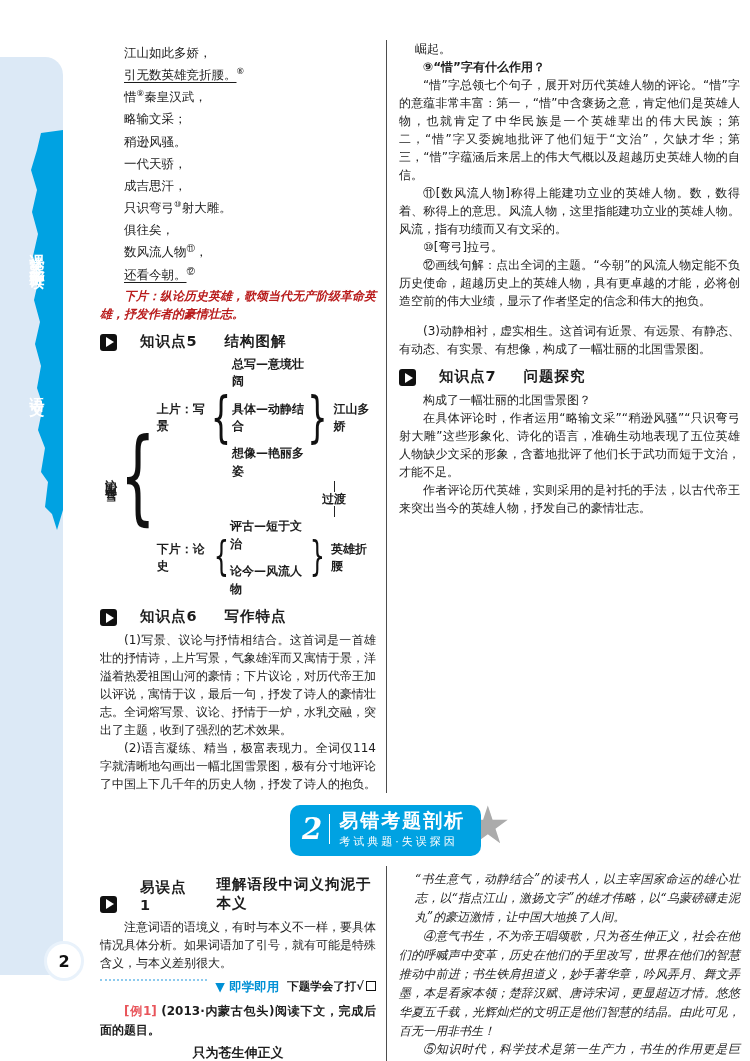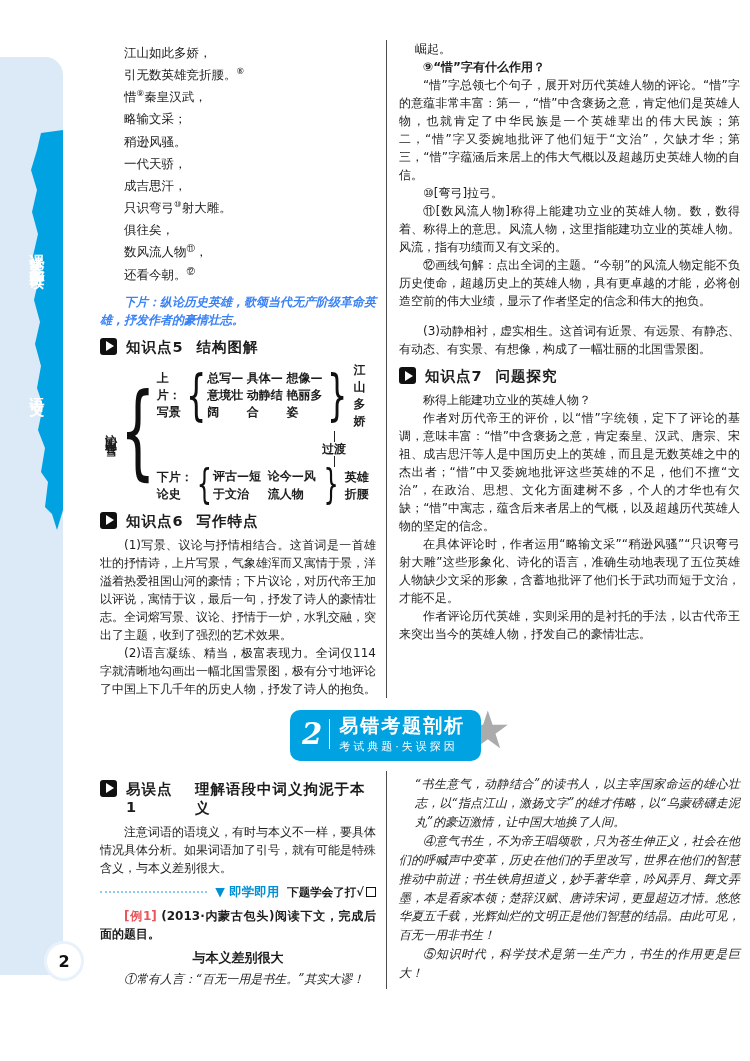--- a/index.html
+++ b/index.html
@@ -26,59 +26,59 @@
   .cols { display:flex; align-items:stretch; }
   .col-l { width:286px; padding-right:10px; }
   .divider { width:1px; background:#4d4d4d; }
   .col-r { flex:1; padding-left:12px; }
   p.body { font-size:12px; line-height:1.5; text-indent:2em; text-align:justify; }
   p.noindent { text-indent:0;padding-left:16px; }
   .bold { font-weight:bold; }
   
   .poem { margin-left:24px; font-size:12.5px; line-height:18px; }
   .poem-line sup { font-size:8.5px; }
-  .poem-line .u { text-underline-offset:3px; }
-  .poem-summary { color:#3b82f6; font-weight:bold; font-style:italic;
-    font-size:12px; line-height:1.5; text-indent:2em; margin-top:9px; }
-  
-  .kp-head { display:flex; align-items:flex-start; gap:9px; margin:9px 0 5px 0; }
+  .poem-line .u { text-decoration:underline; text-underline-offset:3px; }
+  .poem-summary { color:#b91c1c; font-weight:bold; font-style:italic;
+    font-size:12px; line-height:1.5; text-indent:2em; margin-top:3px; }
+  
+  .kp-head { display:flex; align-items:flex-end; gap:23px; margin:9px 0 5px 0; }
   .kp-icon { width:17px; height:17px; background:#101010; border-radius:3px;
     display:flex; align-items:center; justify-content:center; flex:none; }
   .kp-icon i { width:0; height:0; border-left:8px solid #fff;
     border-top:5px solid transparent; border-bottom:5px solid transparent; margin-left:2px; }
   .kp-head b { font-size:14.5px; letter-spacing:1px; }
   .kp-head .kp-title { margin-left:4px; }
   
   .diagram { display:flex; align-items:center; font-size:12px; font-weight:bold;
     margin:4px 0 2px 2px; }
   .brace { font-weight:normal; line-height:0.9; color:#111; flex:none; }
   .brace.root { font-size:56px; transform:scaleY(1.85); margin:0 1px; }
   .brace.b3 { font-size:32px; transform:scaleY(1.75); margin:0 1px; }
   .brace.b2 { font-size:24px; transform:scaleY(1.7); margin:0 1px; }
   .diag-root { writing-mode:vertical-rl; text-orientation:upright; letter-spacing:4px; }
   .diag-body { display:flex; flex-direction:column; }
   .diag-row { display:flex; align-items:center; }
-  .diag-items { display:flex; flex-direction:row; line-height:1.45; }
+  .diag-items { display:flex; flex-direction:column; line-height:1.45;gap:10px; }
   .diag-result { margin-left:5px; }
   .diag-mid { display:flex; flex-direction:column; align-items:center;
     align-self:flex-end; margin:1px 30px 1px 0; line-height:1.2; }
   .diag-mid .vline { width:1px; height:11px; background:#222; }
   
   .banner-wrap { position:relative; width:fit-content; margin:12px 0 10px 190px; }
   .banner-star { position:absolute; right:-30px; top:-6px; font-size:52px;
     color:#ababab; z-index:0; line-height:1; }
   .banner { position:relative; z-index:1; display:flex; align-items:center;
     background:#00a2e2; border-radius:10px; padding:5px 16px 7px 12px; color:#fff; }
   .banner-num { font-family:"DejaVu Serif","Liberation Serif",serif;
     font-size:29px; font-weight:bold; font-style:italic; line-height:1; }
   .banner-sep { width:1px; height:30px; background:#fff; margin:0 9px 0 7px; }
   .banner-title { font-size:19px; font-weight:bold; letter-spacing:2px; line-height:1.1; }
   .banner-sub { font-size:11px; letter-spacing:3px; margin-top:3px; }
   
-  .apply-row { display:flex; align-items:center; margin:7px 0 6px 0; }
+  .apply-row { display:flex; align-items:flex-start; margin:7px 0 6px 0; }
   .apply-dashes { flex:1; border-top:2px dotted #8ecbee; margin-right:8px; }
   .apply-tag { color:#0090d5; font-weight:bold; font-size:12.5px; white-space:nowrap; }
   .apply-note { font-weight:bold; font-size:11.5px; margin-left:8px; white-space:nowrap; }
   .chkbox { display:inline-block; width:10px; height:10px; border:1.5px solid #111;
     margin-left:2px; vertical-align:-1px; }
   .example-line { font-size:12px; line-height:1.55; text-indent:2em; text-align:justify; }
   .ex-label { color:#e8545a; font-weight:bold; }
   .essay-title { text-align:center; font-weight:bold; font-size:13px; margin:5px 0 3px 0;
     font-family:"DejaVu Serif","Liberation Serif",serif; }
   p.essay { font-family:"DejaVu Serif","Liberation Serif",serif; font-style:italic;
@@ -175,34 +175,33 @@
         <p class="body">(1)写景、议论与抒情相结合。这首词是一首雄壮的抒情诗，上片写景，气象雄浑而又寓情于景，洋溢着热爱祖国山河的豪情；下片议论，对历代帝王加以评说，寓情于议，最后一句，抒发了诗人的豪情壮志。全词熔写景、议论、抒情于一炉，水乳交融，突出了主题，收到了强烈的艺术效果。</p>
         <p class="body">(2)语言凝练、精当，极富表现力。全词仅114字就清晰地勾画出一幅北国雪景图，极有分寸地评论了中国上下几千年的历史人物，抒发了诗人的抱负。</p>
       </div>
 
       <div class="divider"></div>
 
       <div class="col-r">
         <p class="body noindent">崛起。</p>
         <p class="body bold">⑨“惜”字有什么作用？</p>
         <p class="body">“惜”字总领七个句子，展开对历代英雄人物的评论。“惜”字的意蕴非常丰富：第一，“惜”中含褒扬之意，肯定他们是英雄人物，也就肯定了中华民族是一个英雄辈出的伟大民族；第二，“惜”字又委婉地批评了他们短于“文治”，欠缺才华；第三，“惜”字蕴涵后来居上的伟大气概以及超越历史英雄人物的自信。</p>
+        <p class="body">⑪[数风流人物]称得上能建功立业的英雄人物。数，数得着、称得上的意思。风流人物，这里指能建功立业的英雄人物。风流，指有功绩而又有文采的。</p>
         <p class="body">⑩[弯弓]拉弓。</p>
-        <p class="body">⑪[数风流人物]称得上能建功立业的英雄人物。数，数得着、称得上的意思。风流人物，这里指能建功立业的英雄人物。风流，指有功绩而又有文采的。</p>
         <p class="body">⑫画线句解：点出全词的主题。“今朝”的风流人物定能不负历史使命，超越历史上的英雄人物，具有更卓越的才能，必将创造空前的伟大业绩，显示了作者坚定的信念和伟大的抱负。</p>
         <p class="body mt2">(3)动静相衬，虚实相生。这首词有近景、有远景、有静态、有动态、有实景、有想像，构成了一幅壮丽的北国雪景图。</p>
 
         <div class="kp-head">
           <span class="kp-icon">
               <i></i>
             </span>
           <b>知识点7</b>
           <b class="kp-title">问题探究</b>
         </div>
-        <p class="body">称得上能建功立业的英雄人物？</p>
-        <p class="body">作者对历代帝王的评价，以“惜”字统领，定下了评论的基调，意味丰富：“惜”中含褒扬之意，肯定秦皇、汉武、唐宗、宋祖、成吉思汗等人是中国历史上的英雄，而且是无数英雄之中的杰出者；“惜”中又委婉地批评这些英雄的不足，他们不擅“文治”，在政治、思想、文化方面建树不多，个人的才华也有欠缺；“惜”中寓志，蕴含后来者居上的气概，以及超越历代英雄人物的坚定的信念。</p>
+        <p class="body">构成了一幅壮丽的北国雪景图？</p>
         <p class="body">在具体评论时，作者运用“略输文采”“稍逊风骚”“只识弯弓射大雕”这些形象化、诗化的语言，准确生动地表现了五位英雄人物缺少文采的形象，含蓄地批评了他们长于武功而短于文治，才能不足。</p>
         <p class="body">作者评论历代英雄，实则采用的是衬托的手法，以古代帝王来突出当今的英雄人物，抒发自己的豪情壮志。</p>
       </div>
     </div>
 
     <div class="banner-wrap">
       <span class="banner-star">★</span>
       <div class="banner">
         <span class="banner-num">2</span>
         <span class="banner-sep"></span>
@@ -227,21 +226,21 @@
         <div class="apply-row">
           <span class="apply-dashes"></span>
           <span class="apply-tag">▼ 即学即用</span>
           <span class="apply-note"><span>下题学会了打√</span><span class="chkbox"></span></span>
         </div>
 
         <p class="example-line">
           <span class="ex-label">[例1]</span>
           <b>(2013·内蒙古包头)</b><b>阅读下文，完成后面的题目。</b>
         </p>
-        <div class="essay-title">与本义差别很大</div>
+        <div class="essay-title">只为苍生伸正义</div>
         <p class="essay">①常有人言：“百无一用是书生。”其实大谬！</p>
 
       </div>
 
       <div class="divider"></div>
 
       <div class="col-r">
         <p class="essay noindent mt4">“书生意气，动静结合”的读书人，以主宰国家命运的雄心壮志，以“指点江山，激扬文字”的雄才伟略，以“乌蒙磅礴走泥丸”的豪迈激情，让中国大地换了人间。</p>
         <p class="essay">④意气书生，不为帝王唱颂歌，只为苍生伸正义，社会在他们的呼喊声中变革，历史在他们的手里改写，世界在他们的智慧推动中前进；书生铁肩担道义，妙手著华章，吟风弄月、舞文弄墨，本是看家本领；楚辞汉赋、唐诗宋词，更显超迈才情。悠悠华夏五千载，光辉灿烂的文明正是他们智慧的结晶。由此可见，百无一用非书生！</p>
         <p class="essay">⑤知识时代，科学技术是第一生产力，书生的作用更是巨大！</p>

